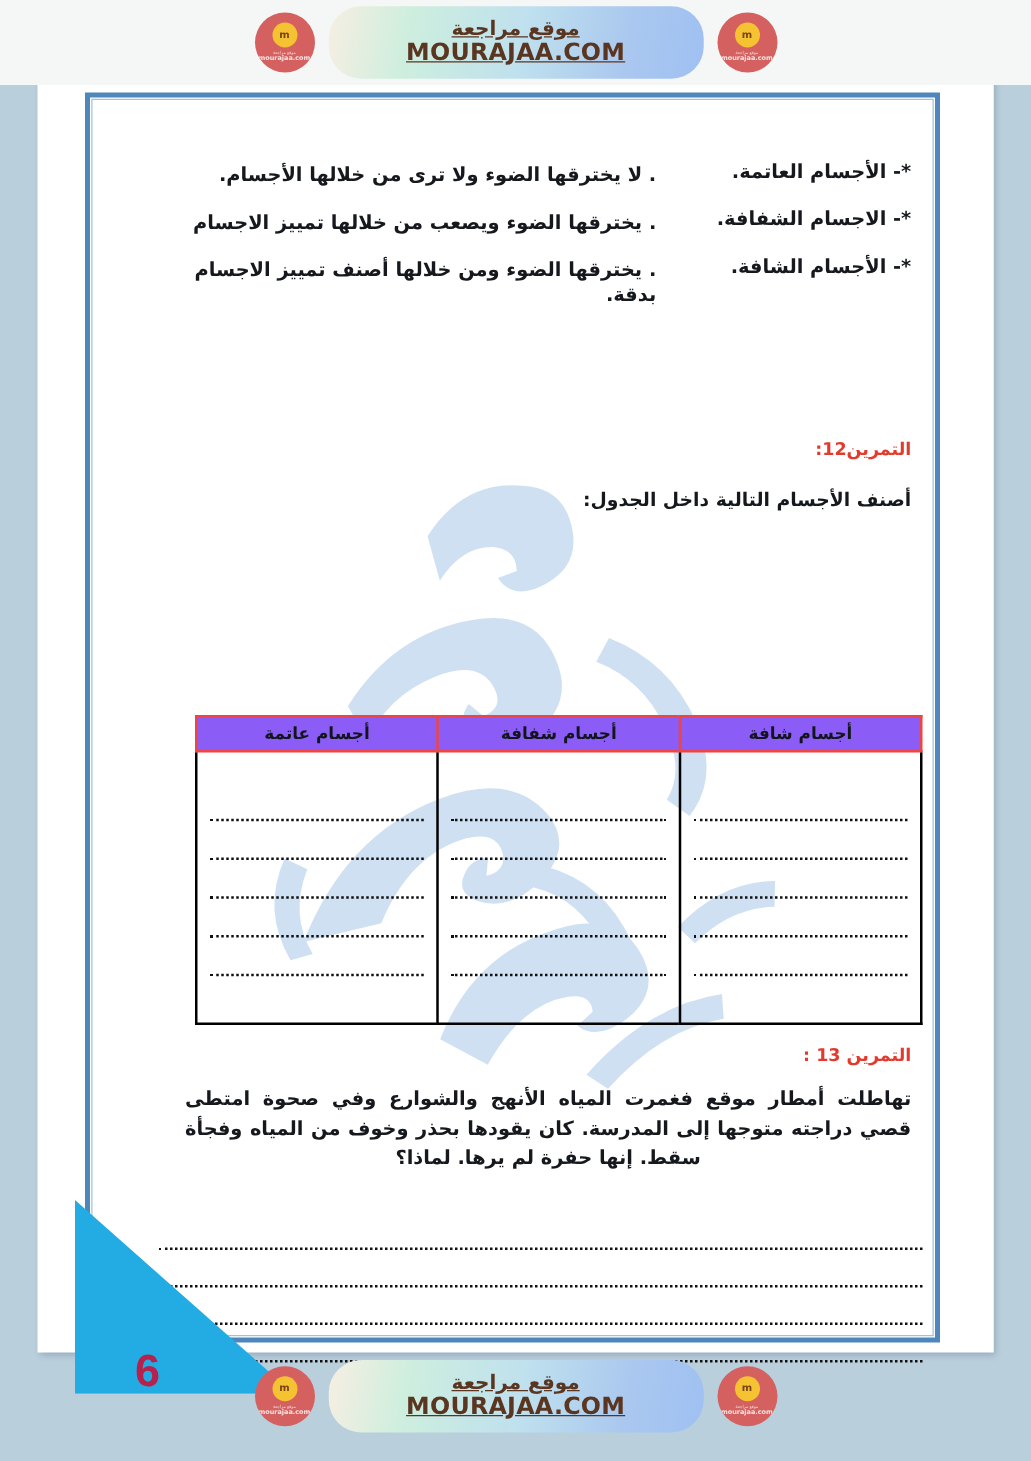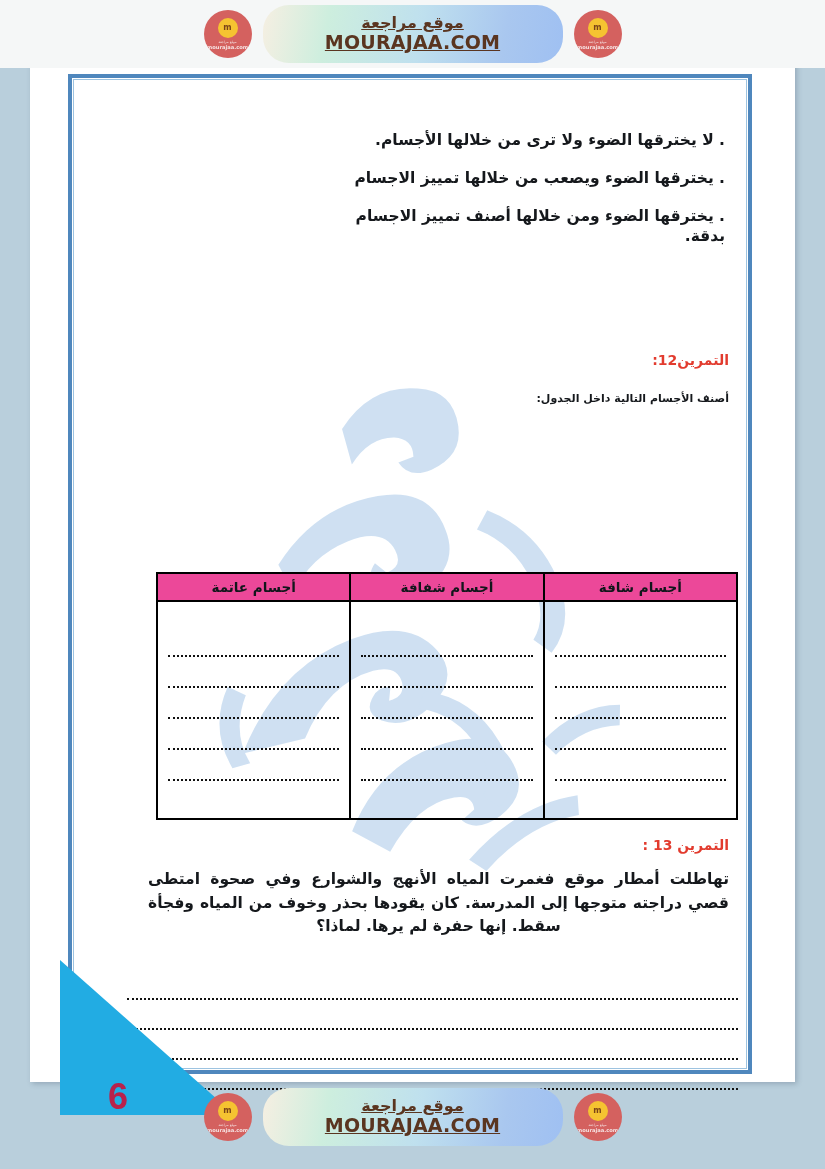--- a/index.html
+++ b/index.html
@@ -226,21 +226,21 @@
     text-align: right;
     line-height: 1;
   }
   .ex-12-head { right: 66px; top: 291px; }
   .ex-13-head { right: 66px; top: 776px; }
 
   .ex-instr {
     position: absolute;
     right: 66px;
     top: 331px;
-    font-size: 11px;
+    font-size: 15px;
     line-height: 1;
   }
 
   .word-list {
     position: absolute;
     right: 66px;
     left: 130px;
     top: 366px;
     font-size: 14.5px;
     line-height: 1.55;
@@ -252,22 +252,22 @@
   .tbl {
     position: absolute;
     left: 126px;
     top: 510px;
     width: 582px;
     border-collapse: collapse;
     table-layout: fixed;
     direction: rtl;
   }
   .tbl th {
-    border: 2px solid #000000;
-    background: #ec4899;
+    border: 2px solid #ef4444;
+    background: #8b5cf6;
     height: 26px;
     font-size: 13.5px;
     font-weight: bold;
     color: #11161b;
     font-family: "DejaVu Sans", "Liberation Sans", sans-serif;
     text-align: center;
     padding: 0;
   }
   .tbl td {
     border: 2px solid #000;
@@ -329,20 +329,25 @@
   </svg>
 
   <svg class="tri" viewBox="0 0 175 155" xmlns="http://www.w3.org/2000/svg">
     <polygon points="0,0 175,155 0,155" fill="#22ace3"></polygon>
   </svg>
   <div class="page-no">6</div>
 
   <div class="content">
 
     <div class="match arabic">
+      <div class="match-col-terms">
+        <div class="term-row">*- الأجسام العاتمة.</div>
+        <div class="term-row">*- الاجسام الشفافة.</div>
+        <div class="term-row">*- الأجسام الشافة.</div>
+      </div>
       <div class="match-col-defs">
         <div class="def-row">. لا يخترقها الضوء ولا ترى من خلالها الأجسام.</div>
         <div class="def-row">. يخترقها الضوء ويصعب من خلالها تمييز الاجسام</div>
         <div class="def-row">. يخترقها الضوء ومن خلالها أصنف تمييز الاجسام بدقة.</div>
       </div>
     </div>
 
     <div class="ex-head ex-12-head">التمرين12:</div>
     <div class="ex-instr arabic">أصنف الأجسام التالية داخل الجدول:</div>
 

